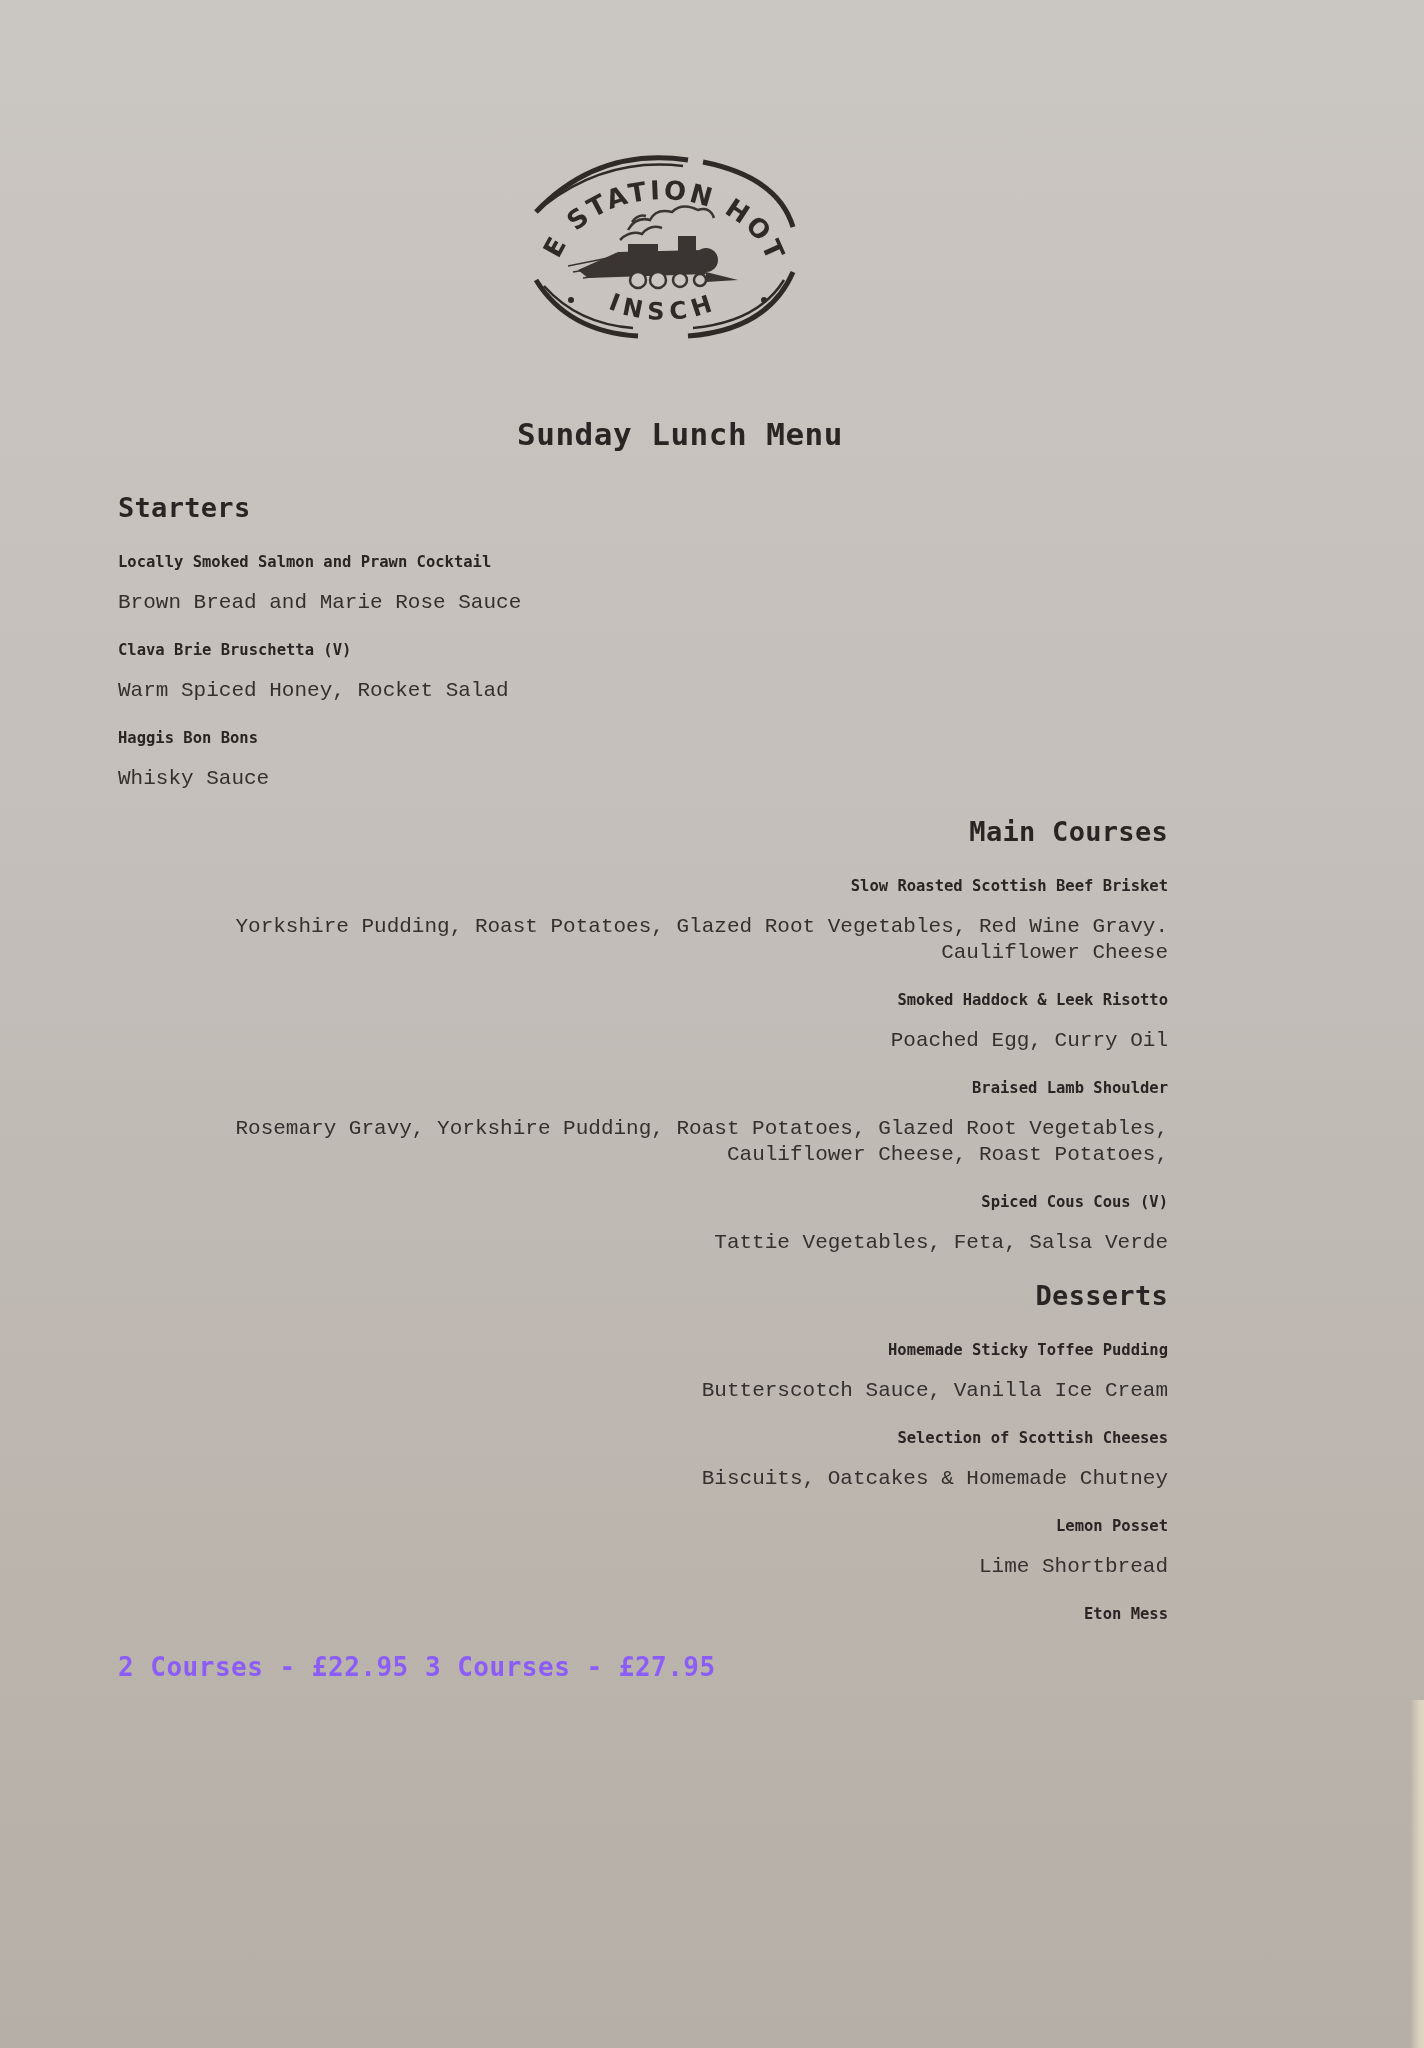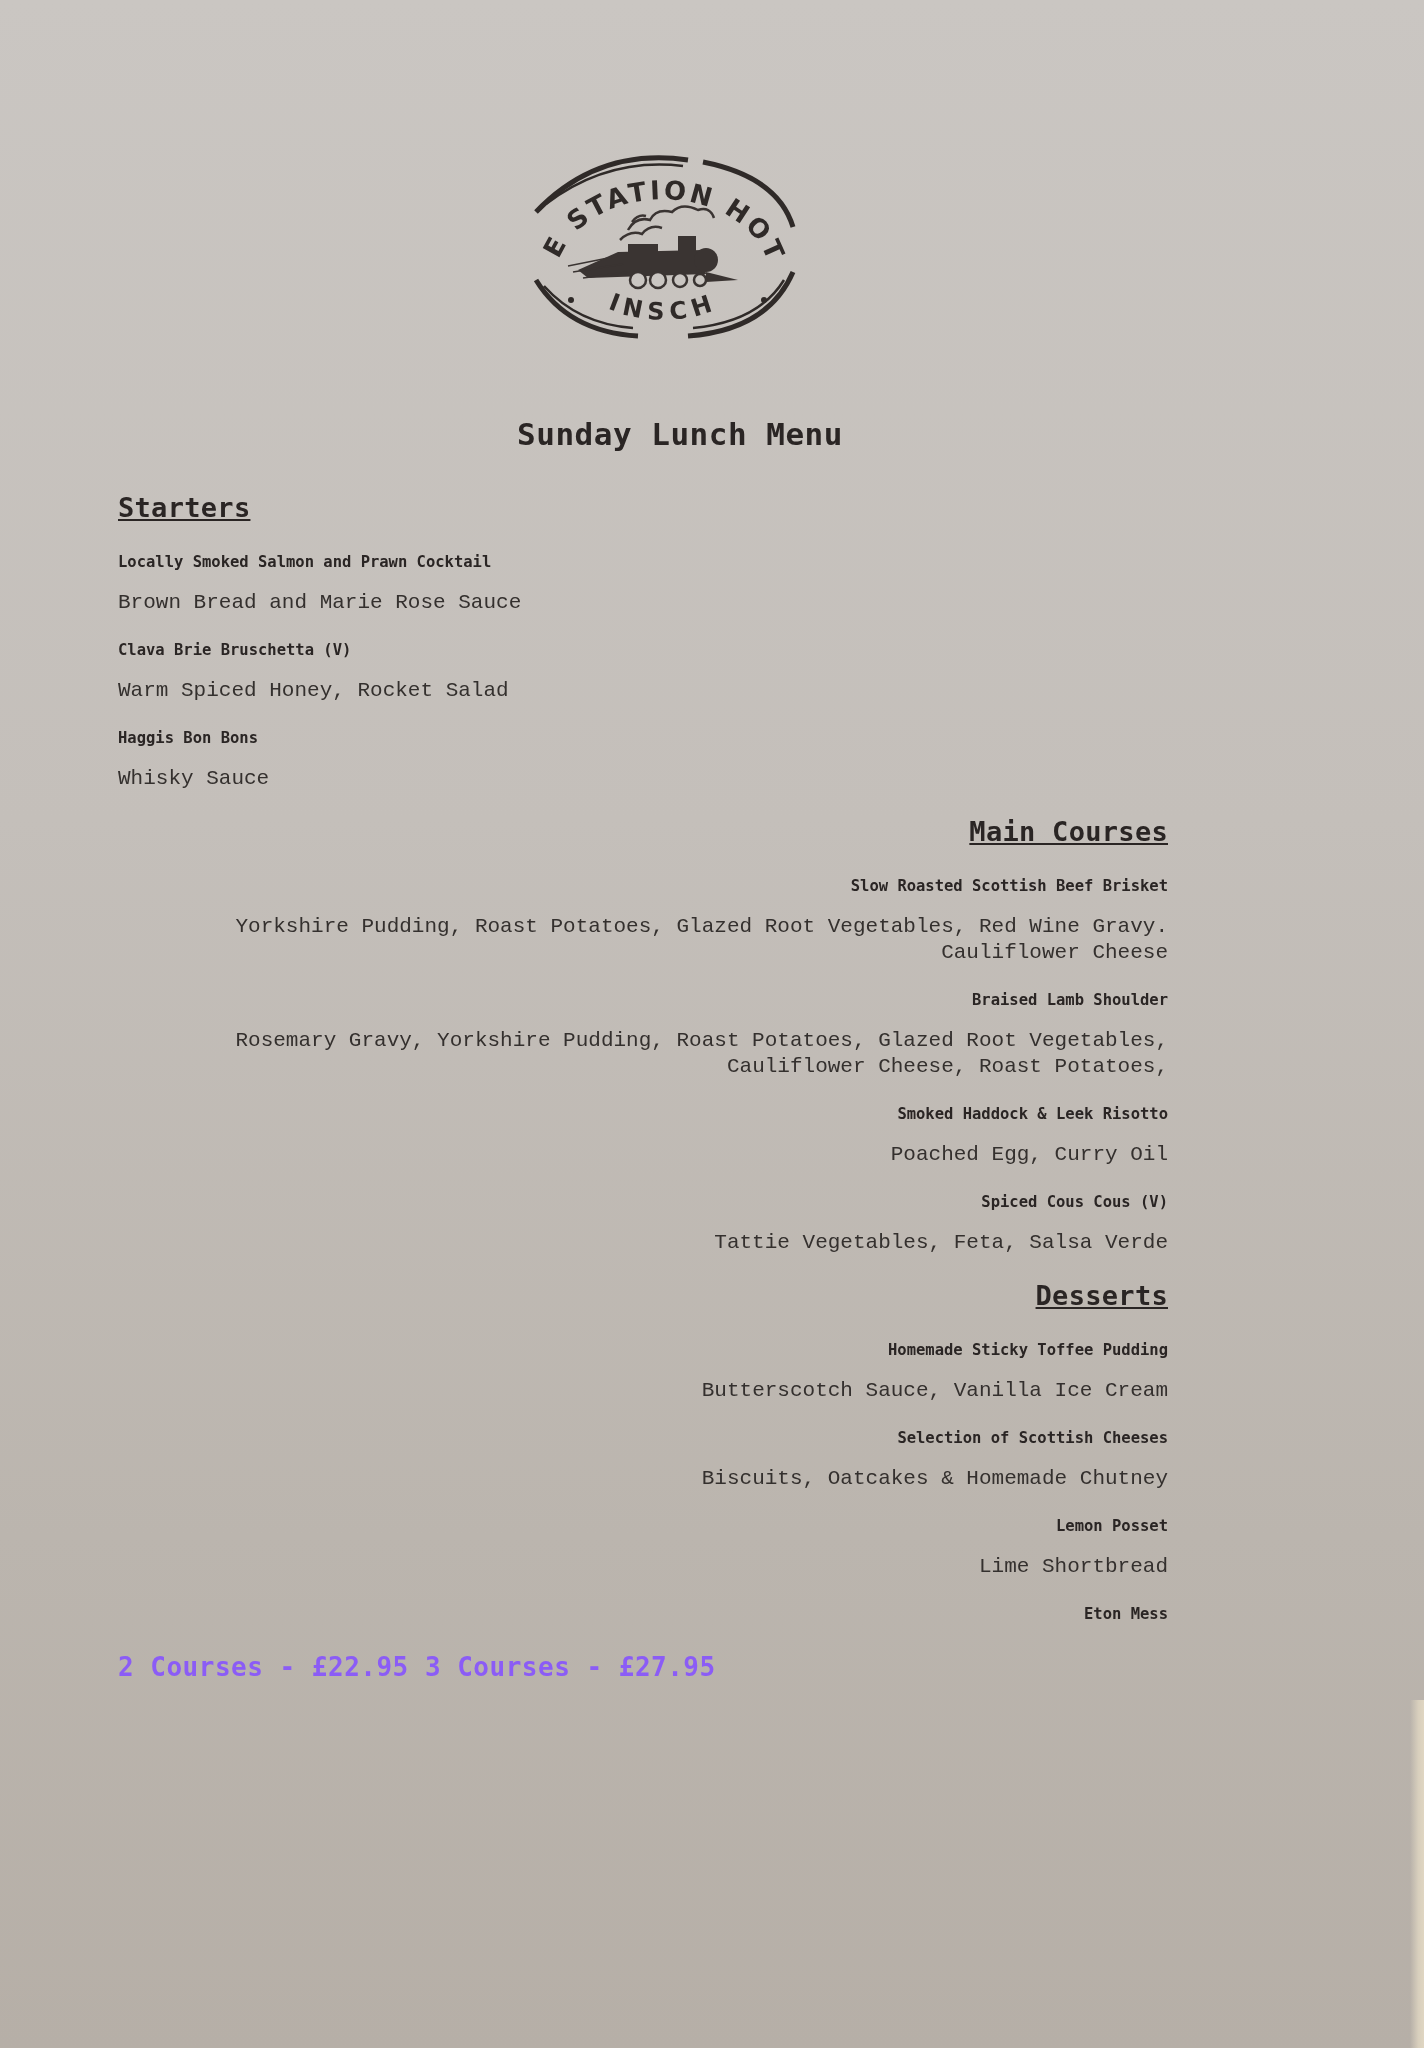--- a/index.html
+++ b/index.html
@@ -47,21 +47,20 @@
       top: 488px;
       width: 1050px;
     }
     .section-heading {
       font-size: 27px;
       font-weight: bold;
       margin: 0;
       letter-spacing: 0.3px;
       color: #2a2524;
       line-height: 40px;
-      text-decoration: underline;
     }
     .menu-list {
       margin: 0;
       padding: 0;
       list-style: none;
     }
     .item-name {
       font-size: 15.5px;
       font-weight: bold;
       line-height: 20px;
@@ -166,26 +165,26 @@
   </section>
 
   <section class="sec-mains">
     <h2 class="section-heading">Main Courses</h2>
     <ul class="menu-list">
       <li>
         <div class="item-name">Slow Roasted Scottish Beef Brisket</div>
         <div class="item-desc">Yorkshire Pudding, Roast Potatoes, Glazed Root Vegetables, Red Wine Gravy. Cauliflower Cheese</div>
       </li>
       <li>
+        <div class="item-name">Smoked Haddock &amp; Leek Risotto</div>
+        <div class="item-desc">Poached Egg, Curry Oil</div>
+      </li>
+      <li>
         <div class="item-name">Braised Lamb Shoulder</div>
         <div class="item-desc">Rosemary Gravy, Yorkshire Pudding, Roast Potatoes, Glazed Root Vegetables, Cauliflower Cheese, Roast Potatoes,</div>
-      </li>
-      <li>
-        <div class="item-name">Smoked Haddock &amp; Leek Risotto</div>
-        <div class="item-desc">Poached Egg, Curry Oil</div>
       </li>
       <li>
         <div class="item-name">Spiced Cous Cous (V)</div>
         <div class="item-desc">Tattie Vegetables, Feta, Salsa Verde</div>
       </li>
     </ul>
   </section>
 
   <section class="sec-desserts">
     <h2 class="section-heading">Desserts</h2>

